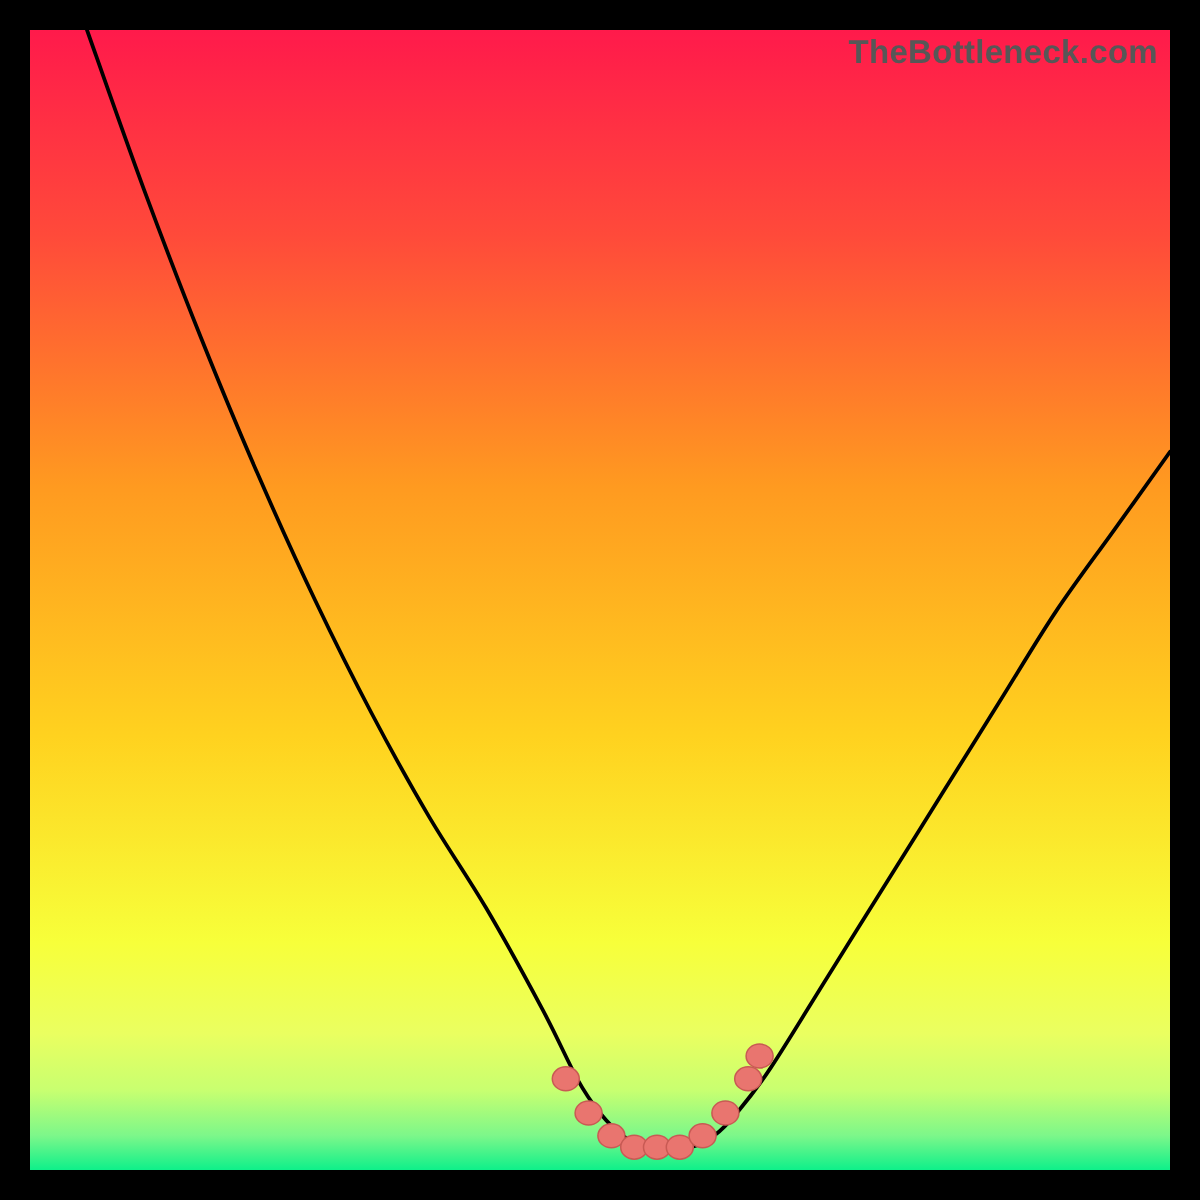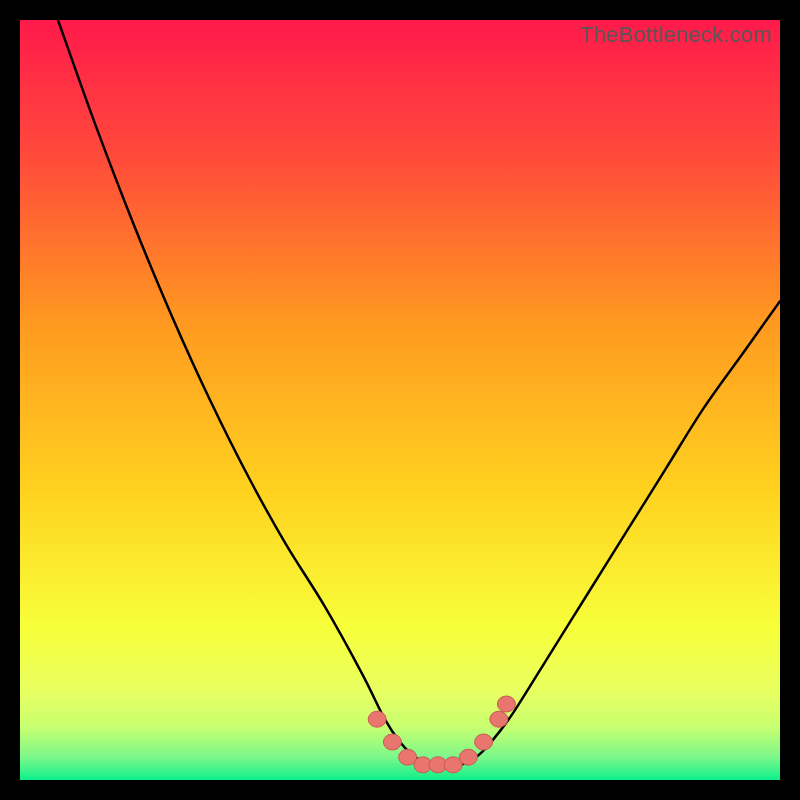--- a/index.html
+++ b/index.html
@@ -24,21 +24,21 @@
     top: 0;
     width: 760px;
     height: 760px;
   }
   .watermark {
     position: absolute;
     top: 2px;
     right: 8px;
     font-family: Arial, Helvetica, sans-serif;
     font-size: 22px;
-    font-weight: 400;
+    font-weight: 700;
     color: #575757;
     letter-spacing: 0.2px;
     user-select: none;
     margin-left: 41px;
   }
   svg { display: block; }
 </style>
 </head>
 <body>
 

